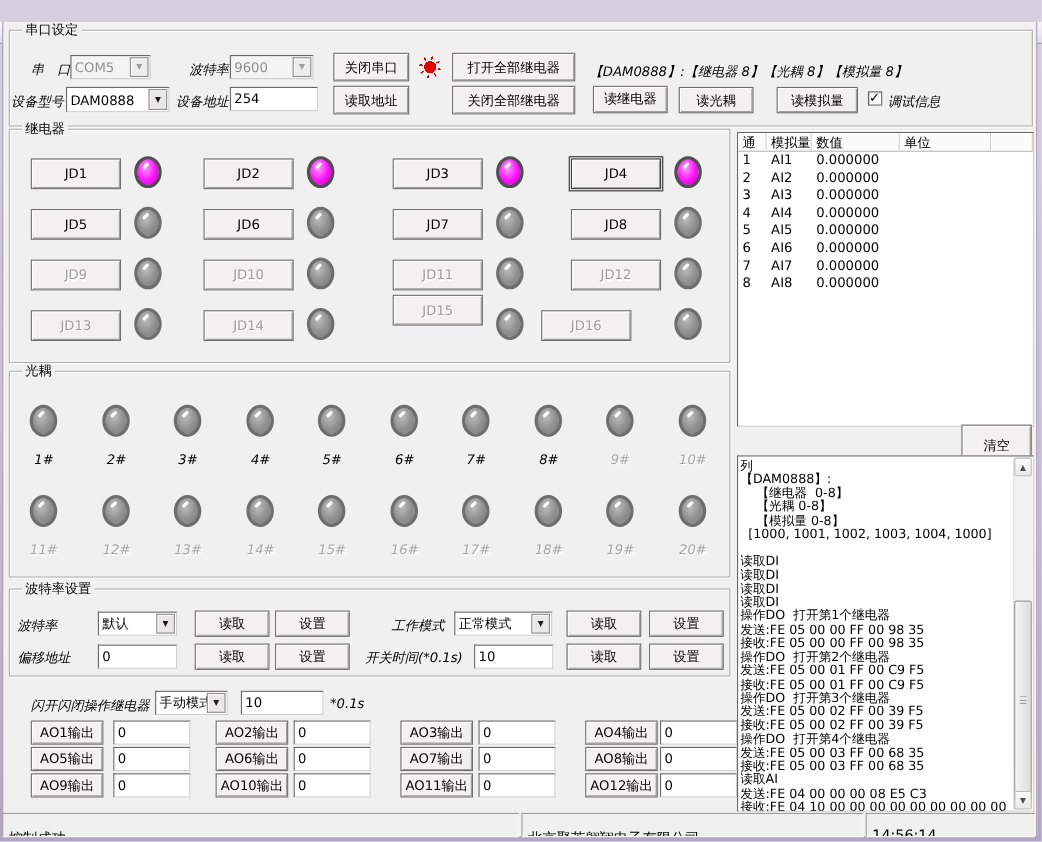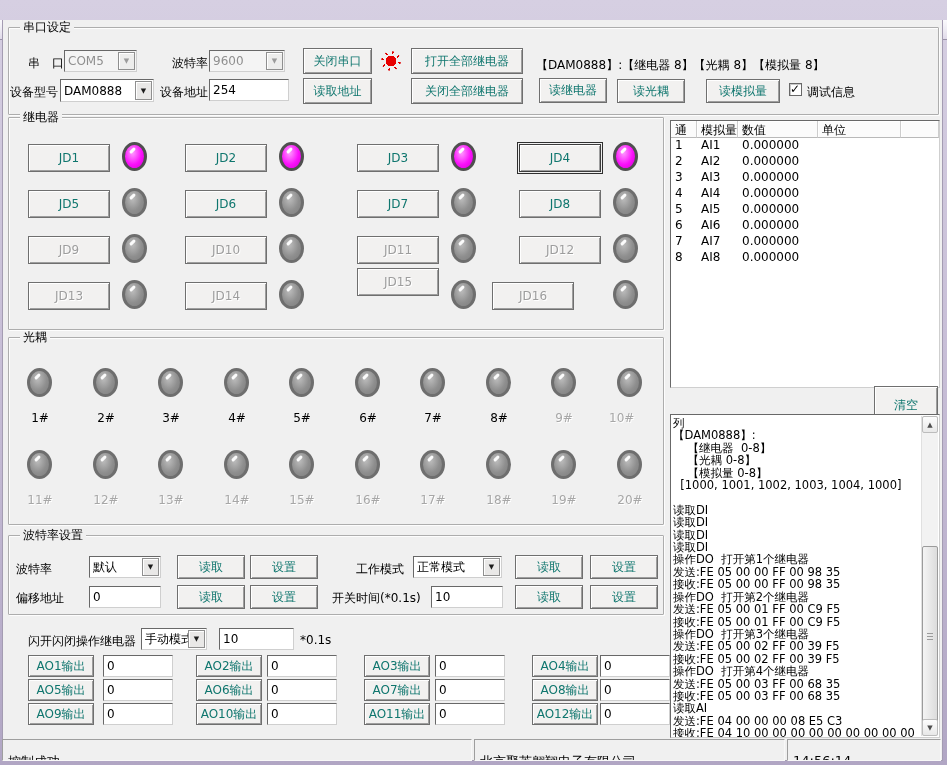--- a/index.html
+++ b/index.html
@@ -28,38 +28,38 @@
 
   .client-bg { position:absolute; left:2px; top:20px; width:941px; height:741px; background:#f0f0f0;
     border:1px solid #a49cb2; border-top:none; }
 
   
   .groupbox { position:absolute; border:1px solid #adadad; border-radius:1px;
     box-shadow:inset 1px 1px 0 #fdfdfd, 1px 1px 0 #fdfdfd; }
   .grouplabel { position:absolute; background:#f0f0f0; padding:0 3px; font-size:12px; line-height:13px; }
 
   
-  .btn { position:absolute; font-family:inherit; font-size:12px; color:#0f766e; background:#f2f1f0;
+  .btn { position:absolute; font-family:inherit; font-size:12px; color:#000000; background:#f2f1f0;
     border:1px solid #6f6f6f; box-shadow:inset 1px 1px 0 #ffffff, inset -1px -1px 0 #9e9e9e;
     display:flex; align-items:center; justify-content:center; cursor:pointer; }
   .btn.dis { color:#9d9d9d; text-shadow:1px 1px 0 #fff; }
   .btn.focused { outline:1px solid #2f2f2f; outline-offset:1px; border-color:#3c3c3c; }
 
   .tin { position:absolute; font-family:inherit; font-size:12px; background:#fff; color:#000;
     border:1px solid; border-color:#686868 #cfcfcf #cfcfcf #686868; padding:2px 3px; }
 
   .combo { position:absolute; background:#fff; border:1px solid; border-color:#686868 #cfcfcf #cfcfcf #686868;
     font-size:12px; display:flex; align-items:center; padding-left:3px; cursor:default; }
   .combo .arrow { position:absolute; right:1px; top:1px; bottom:1px; width:17px; background:#e9e8e7;
     border:1px solid #8f8f8f; box-shadow:inset 1px 1px 0 #fff; display:flex; align-items:center;
     justify-content:center; font-size:7px; color:#1c1c1c; }
   .combo.dis { background:#f4f4f4; color:#8f8f8f; }
   .combo.dis .arrow { color:#9b9b9b; background:#ededec; }
 
-  .lbl { position:absolute; font-size:12px; white-space:nowrap; }
+  .lbl { position:absolute; font-size:12px; white-space:nowrap;font-style:italic; }
   .lbl.dim { color:#a7a7a7; text-shadow:1px 1px 0 #fff; }
 
   
   .led { position:absolute; width:25px; height:29px; border-radius:50%; border:3px solid #4f4f4f; }
   .led.on  { background:radial-gradient(ellipse at 40% 33%, #ff9dff 0%, #fb10fb 55%, #d300d3 100%); }
   .led.off { background:radial-gradient(ellipse at 40% 33%, #bdbdbd 0%, #8f8f8f 55%, #7c7c7c 100%); border-color:#6e6e6e; }
   .led::after { content:""; position:absolute; left:4px; top:4px; width:7px; height:3px;
     background:#fff; border-radius:2px; transform:rotate(-45deg); opacity:.95; }
 
   
@@ -197,21 +197,21 @@
       <span class="lbl" style="left: 281px; top: 411px; width: 42px; text-align: center;">5#</span>
       <span class="led off" style="left: 355px; top: 368px;"></span>
       <span class="lbl" style="left: 347px; top: 411px; width: 42px; text-align: center;">6#</span>
       <span class="led off" style="left: 420px; top: 368px;"></span>
       <span class="lbl" style="left: 412px; top: 411px; width: 42px; text-align: center;">7#</span>
       <span class="led off" style="left: 486px; top: 368px;"></span>
       <span class="lbl" style="left: 478px; top: 411px; width: 42px; text-align: center;">8#</span>
       <span class="led off" style="left: 551px; top: 368px;"></span>
       <span class="lbl dim" style="left: 543px; top: 411px; width: 42px; text-align: center;">9#</span>
       <span class="led off" style="left: 617px; top: 368px;"></span>
-      <span class="lbl dim" style="left: 609px; top: 411px; width: 42px; text-align: left;">10#</span>
+      <span class="lbl dim" style="left: 609px; top: 411px; width: 42px; text-align: center;">10#</span>
       <span class="led off" style="left: 27px; top: 450px;"></span>
       <span class="lbl dim" style="left: 19px; top: 493px; width: 42px; text-align: center;">11#</span>
       <span class="led off" style="left: 93px; top: 450px;"></span>
       <span class="lbl dim" style="left: 85px; top: 493px; width: 42px; text-align: center;">12#</span>
       <span class="led off" style="left: 158px; top: 450px;"></span>
       <span class="lbl dim" style="left: 150px; top: 493px; width: 42px; text-align: center;">13#</span>
       <span class="led off" style="left: 224px; top: 450px;"></span>
       <span class="lbl dim" style="left: 216px; top: 493px; width: 42px; text-align: center;">14#</span>
       <span class="led off" style="left: 289px; top: 450px;"></span>
       <span class="lbl dim" style="left: 281px; top: 493px; width: 42px; text-align: center;">15#</span>

